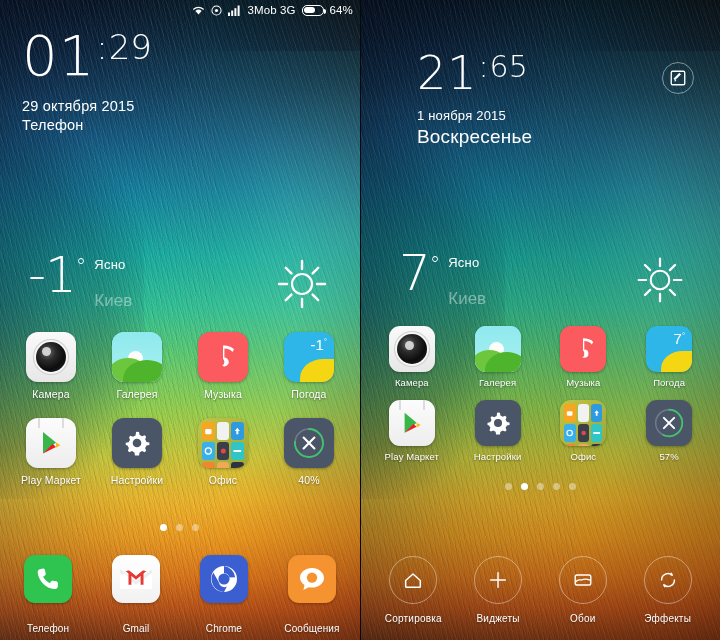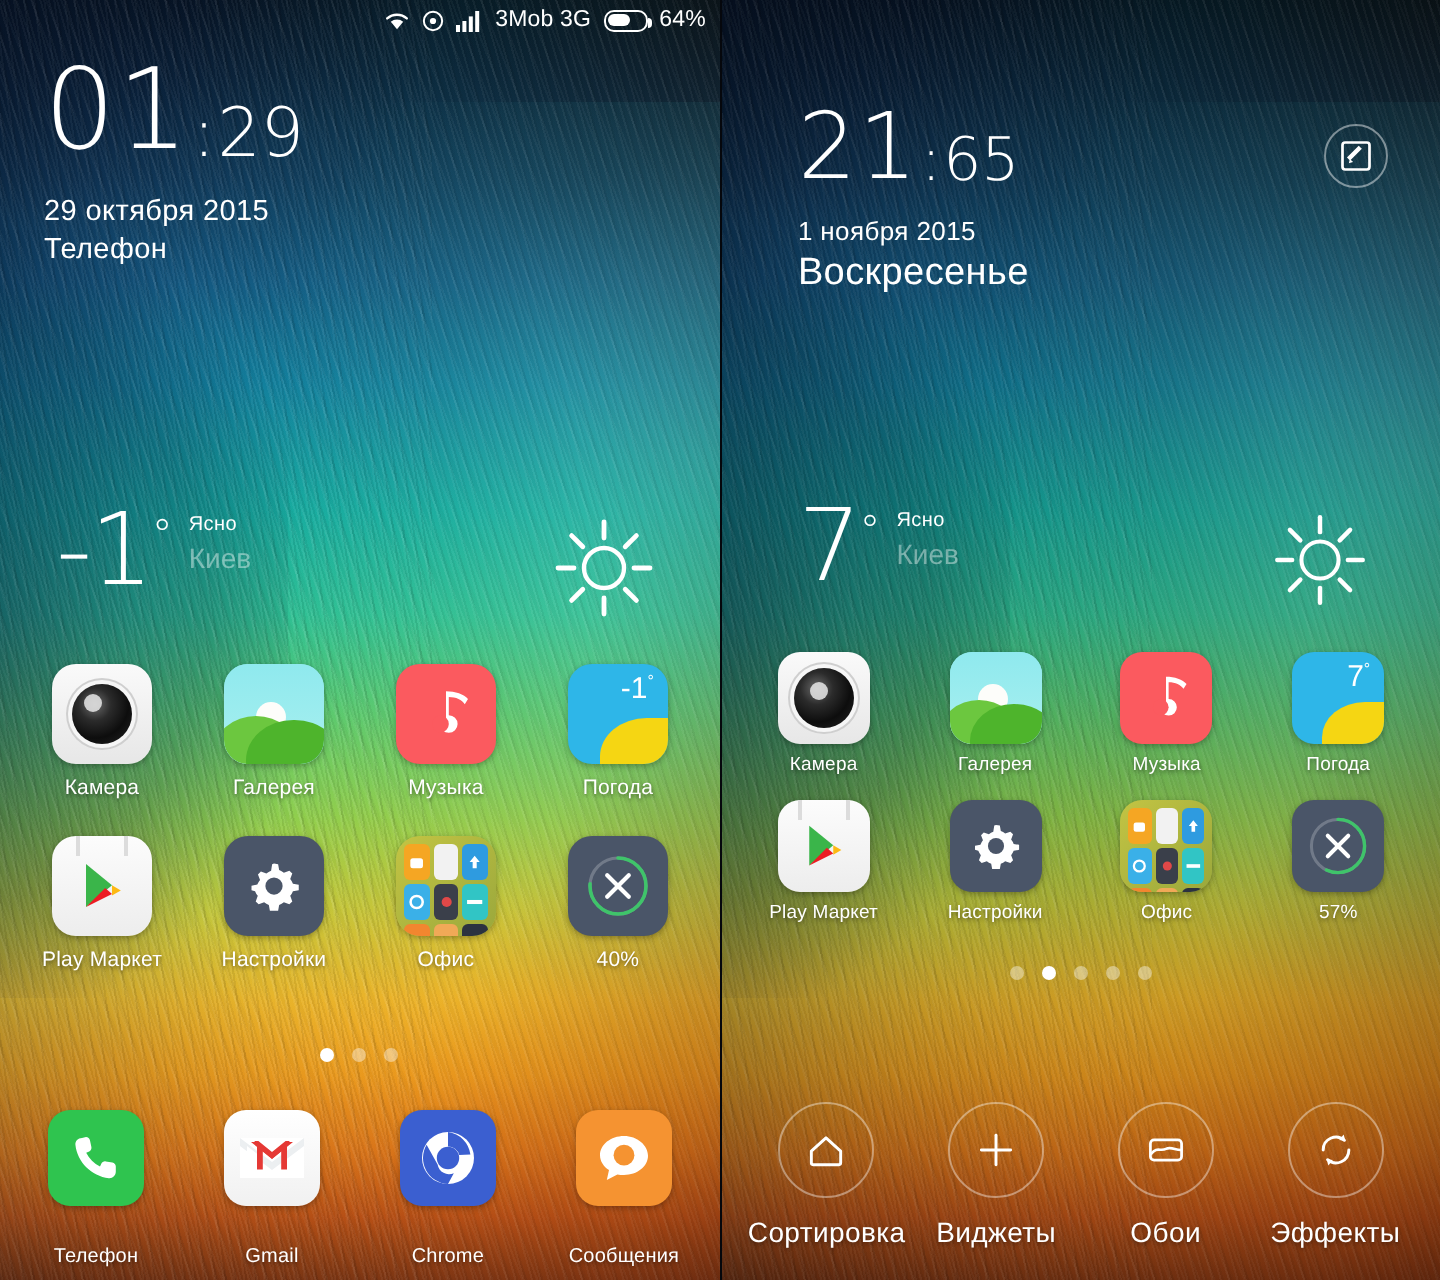--- a/index.html
+++ b/index.html
@@ -102,32 +102,32 @@
   }
   .batt:after {
     content:""; position:absolute; right:-3px; top:3px;
     width:2px; height:5px; background:#fff; border-radius:0 2px 2px 0;
   }
   .batt i { position:absolute; left:1.2px; top:1.2px; bottom:1.2px; width:55%;
             background:#fff; border-radius:3px; display:block; }
 
   
   .clock { position:absolute; left:22px; z-index:10; color:#fff; }
-  .clock .time { display:flex; align-items:flex-end; line-height:1; }
+  .clock .time { display:flex; align-items:flex-start; line-height:1; }
   .clock .hh { font-size:56px; font-weight:100; letter-spacing:1px;
                font-family:"DejaVu Sans", sans-serif; }
   .clock .mm { font-size:34px; font-weight:100; margin-top:2px; letter-spacing:0px;
                font-family:"DejaVu Sans", sans-serif; }
   .clock .colon { font-size:34px; font-weight:100; margin-top:2px; padding:0 1px;
                font-family:"DejaVu Sans", sans-serif; }
   .clock .date { font-size:14.5px; font-weight:400; margin-top:14px; letter-spacing:.2px; }
   .clock .day  { font-size:14.5px; font-weight:400; margin-top:3px; letter-spacing:.2px; }
 
   .panel-left .clock { top:28px; }
-  .panel-right .clock { left:38px; top:50px; }
+  .panel-right .clock { left:56px; top:50px; }
   .panel-right .clock .hh { font-size:46px; }
   .panel-right .clock .mm, .panel-right .clock .colon { font-size:30px; }
   .panel-right .clock .date { margin-top:12px; font-size:13px; }
   .panel-right .clock .day { font-size:19px; }
 
   
   .edit-badge {
     position:absolute; right:26px; top:62px; width:32px; height:32px;
     border:1px solid rgba(255,255,255,.45); border-radius:50%;
     display:flex; align-items:center; justify-content:center; z-index:12;
@@ -137,22 +137,22 @@
   .weather { position:absolute; left:0; right:0; z-index:10; color:#fff; }
   .panel-left .weather { top:252px; }
   .panel-right .weather { top:250px; }
   .weather .row { display:flex; align-items:flex-start; }
   .weather .temp {
     font-size:50px; font-weight:100; line-height:.92; letter-spacing:-1px;
     font-family:"DejaVu Sans", sans-serif;
   }
   .weather .temp sup { font-size:21px; font-weight:200; vertical-align:super; }
   .weather .meta { margin-left:9px; margin-top:5px; }
-  .weather .cond { font-size:10px; font-weight:400; letter-spacing:.2px; }
-  .weather .city { font-size:14px; font-weight:400; color:rgba(255,255,255,.42); margin-top:3px; }
+  .weather .cond { font-size:13px; font-weight:400; letter-spacing:.2px; }
+  .weather .city { font-size:17px; font-weight:400; color:rgba(255,255,255,.42); margin-top:19px; }
   .panel-left  .weather .block { margin-left:28px; }
   .panel-right .weather .block { margin-left:38px; }
   .weather .sun { position:absolute; top:4px; }
   .panel-left .weather .sun { right:30px; }
   .panel-right .weather .sun { right:34px; }
 
   
   .grid { position:absolute; left:0; right:0; z-index:10; }
   .panel-left .grid  { top:332px; }
   .panel-right .grid { top:326px; }
@@ -224,21 +224,21 @@
   .dot { width:7px; height:7px; border-radius:50%; background:rgba(255,255,255,.40); }
   .dot.on { background:#fff; }
 
   
   .toolbar { position:absolute; left:0; right:0; bottom:16px; z-index:12;
              display:flex; justify-content:space-around; padding:0 10px; }
   .tool { display:flex; flex-direction:column; align-items:center; width:80px; }
   .tool .circ { width:48px; height:48px; border-radius:50%;
                 border:1px solid rgba(255,255,255,.40);
                 display:flex; align-items:center; justify-content:center; }
-  .tool .tlbl { margin-top:9px; font-size:14px; color:#fff; letter-spacing:.2px;
+  .tool .tlbl { margin-top:9px; font-size:10px; color:#fff; letter-spacing:.2px;
                 text-shadow:0 1px 2px rgba(0,0,0,.4); }
   .dim { position:absolute; inset:0; background:rgba(0,0,0,0.13); z-index:5; }
 </style>
 </head>
 <body>
 
 <div id="screen">
 
   <div class="panel panel-left">
     <div class="wall">

